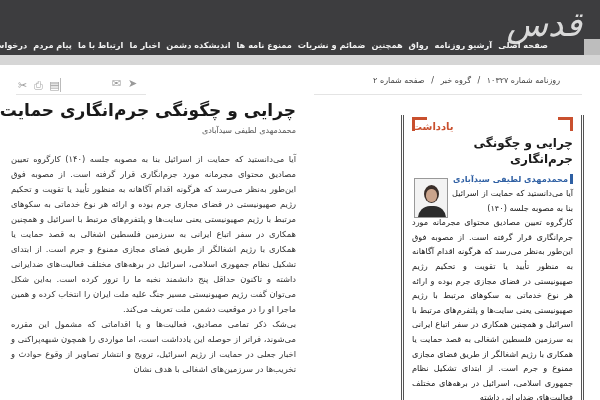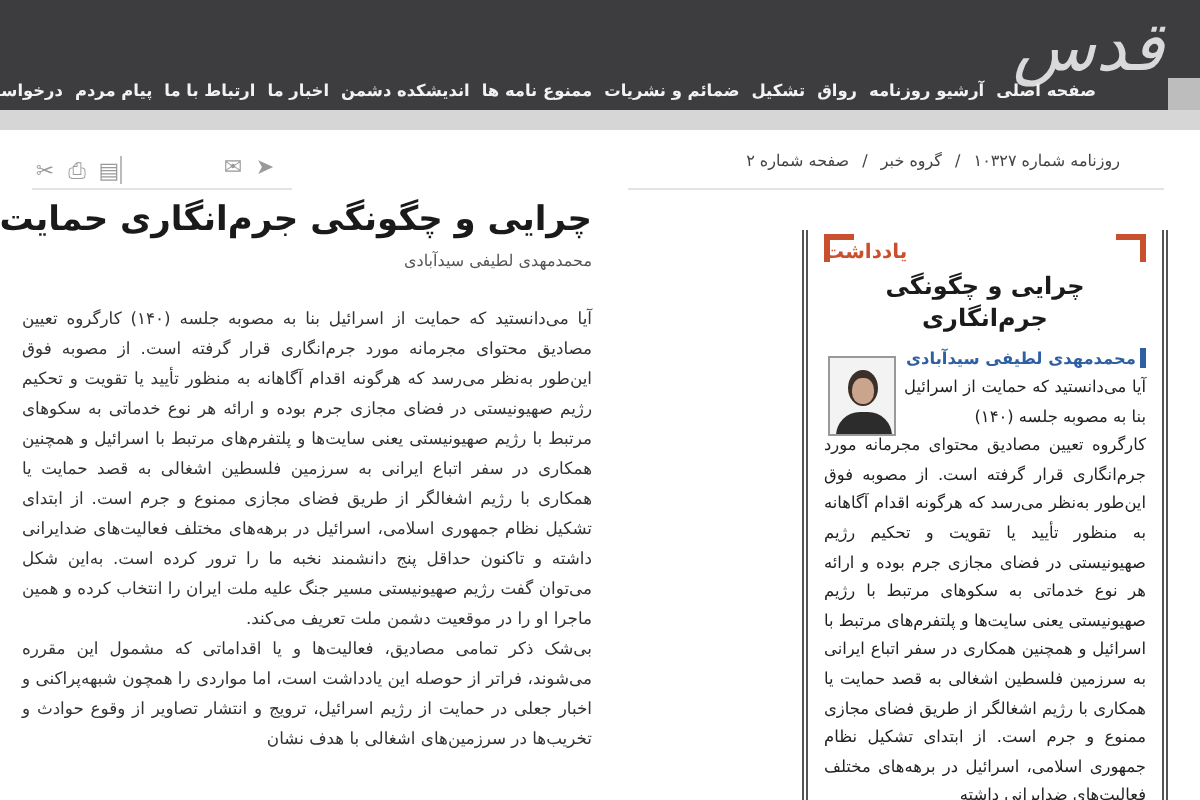--- a/index.html
+++ b/index.html
@@ -31,21 +31,21 @@
   .body p { margin-bottom: 0; }
   .body p + p { margin-top: 0; }
 
   
   .clip { position: absolute; left: 401px; top: 115px; width: 183px; height: 285px; border-left: 3px double #555; border-right: 3px double #555; background: #fff; }
   .clip-inner { position: absolute; right: 8px; left: 8px; top: 0; bottom: 0; }
   .corner { position: absolute; width: 15px; height: 14px; border-top: 3px solid #c9502e; }
   .corner-r { right: 0; top: 2px; border-right: 3px solid #c9502e; }
   .corner-l { left: 0; top: 2px; border-left: 3px solid #c9502e; }
   .kicker { text-align: left; color: #c9502e; font-size: 10px; font-weight: bold; margin-top: 6px; }
-  .clip-title { text-align: center; font-size: 12px; font-weight: bold; line-height: 16px; color: #1b1b1b; margin-top: 3px; }
+  .clip-title { font-size: 12px; font-weight: bold; line-height: 16px; color: #1b1b1b; margin-top: 3px; }
   .clip-author-row { display: flex; flex-direction: row; align-items: flex-start; margin-top: 7px; }
   .clip-author { font-size: 8.2px; font-weight: bold; color: #2e5fa3; white-space: nowrap; border-right: 3px solid #2e5fa3; padding-right: 2px; }
   .photo { position: absolute; left: 2px; top: 63px; width: 34px; height: 40px; border: 1px solid #999; background: #f3f3f3; overflow: hidden; }
   .photo .head { position: absolute; left: 9px; top: 6px; width: 15px; height: 18px; border-radius: 50%; background: #3b2f2a; }
   .photo .face { position: absolute; left: 11px; top: 10px; width: 11px; height: 13px; border-radius: 45%; background: #caa48c; }
   .photo .shoulders { position: absolute; left: 3px; top: 27px; width: 28px; height: 14px; border-radius: 12px 12px 0 0; background: #2c2c2c; }
   .clip-text { font-size: 8.2px; line-height: 14.6px; color: #222; text-align: justify; margin-top: 2px; }
   .clip-text .indent { display: block; margin-left: 40px; }
 </style>
 </head>
@@ -56,21 +56,21 @@
     <span class="logo-text">قدس</span>
     <span class="logo-shade"></span>
   </div>
   <div class="nav">
     <span class="nav-item">صفحه اصلی</span>
     <span class="nav-sep"></span>
     <span class="nav-item">آرشیو روزنامه</span>
     <span class="nav-sep"></span>
     <span class="nav-item">رواق</span>
     <span class="nav-sep"></span>
-    <span class="nav-item">تشکیل</span>
+    <span class="nav-item">همچنین</span>
     <span class="nav-sep"></span>
     <span class="nav-item">ضمائم و نشریات</span>
     <span class="nav-sep"></span>
     <span class="nav-item">ممنوع نامه ها</span>
     <span class="nav-sep"></span>
     <span class="nav-item">اندیشکده دشمن</span>
     <span class="nav-sep"></span>
     <span class="nav-item">اخبار ما</span>
     <span class="nav-sep"></span>
     <span class="nav-item">ارتباط با ما</span>

